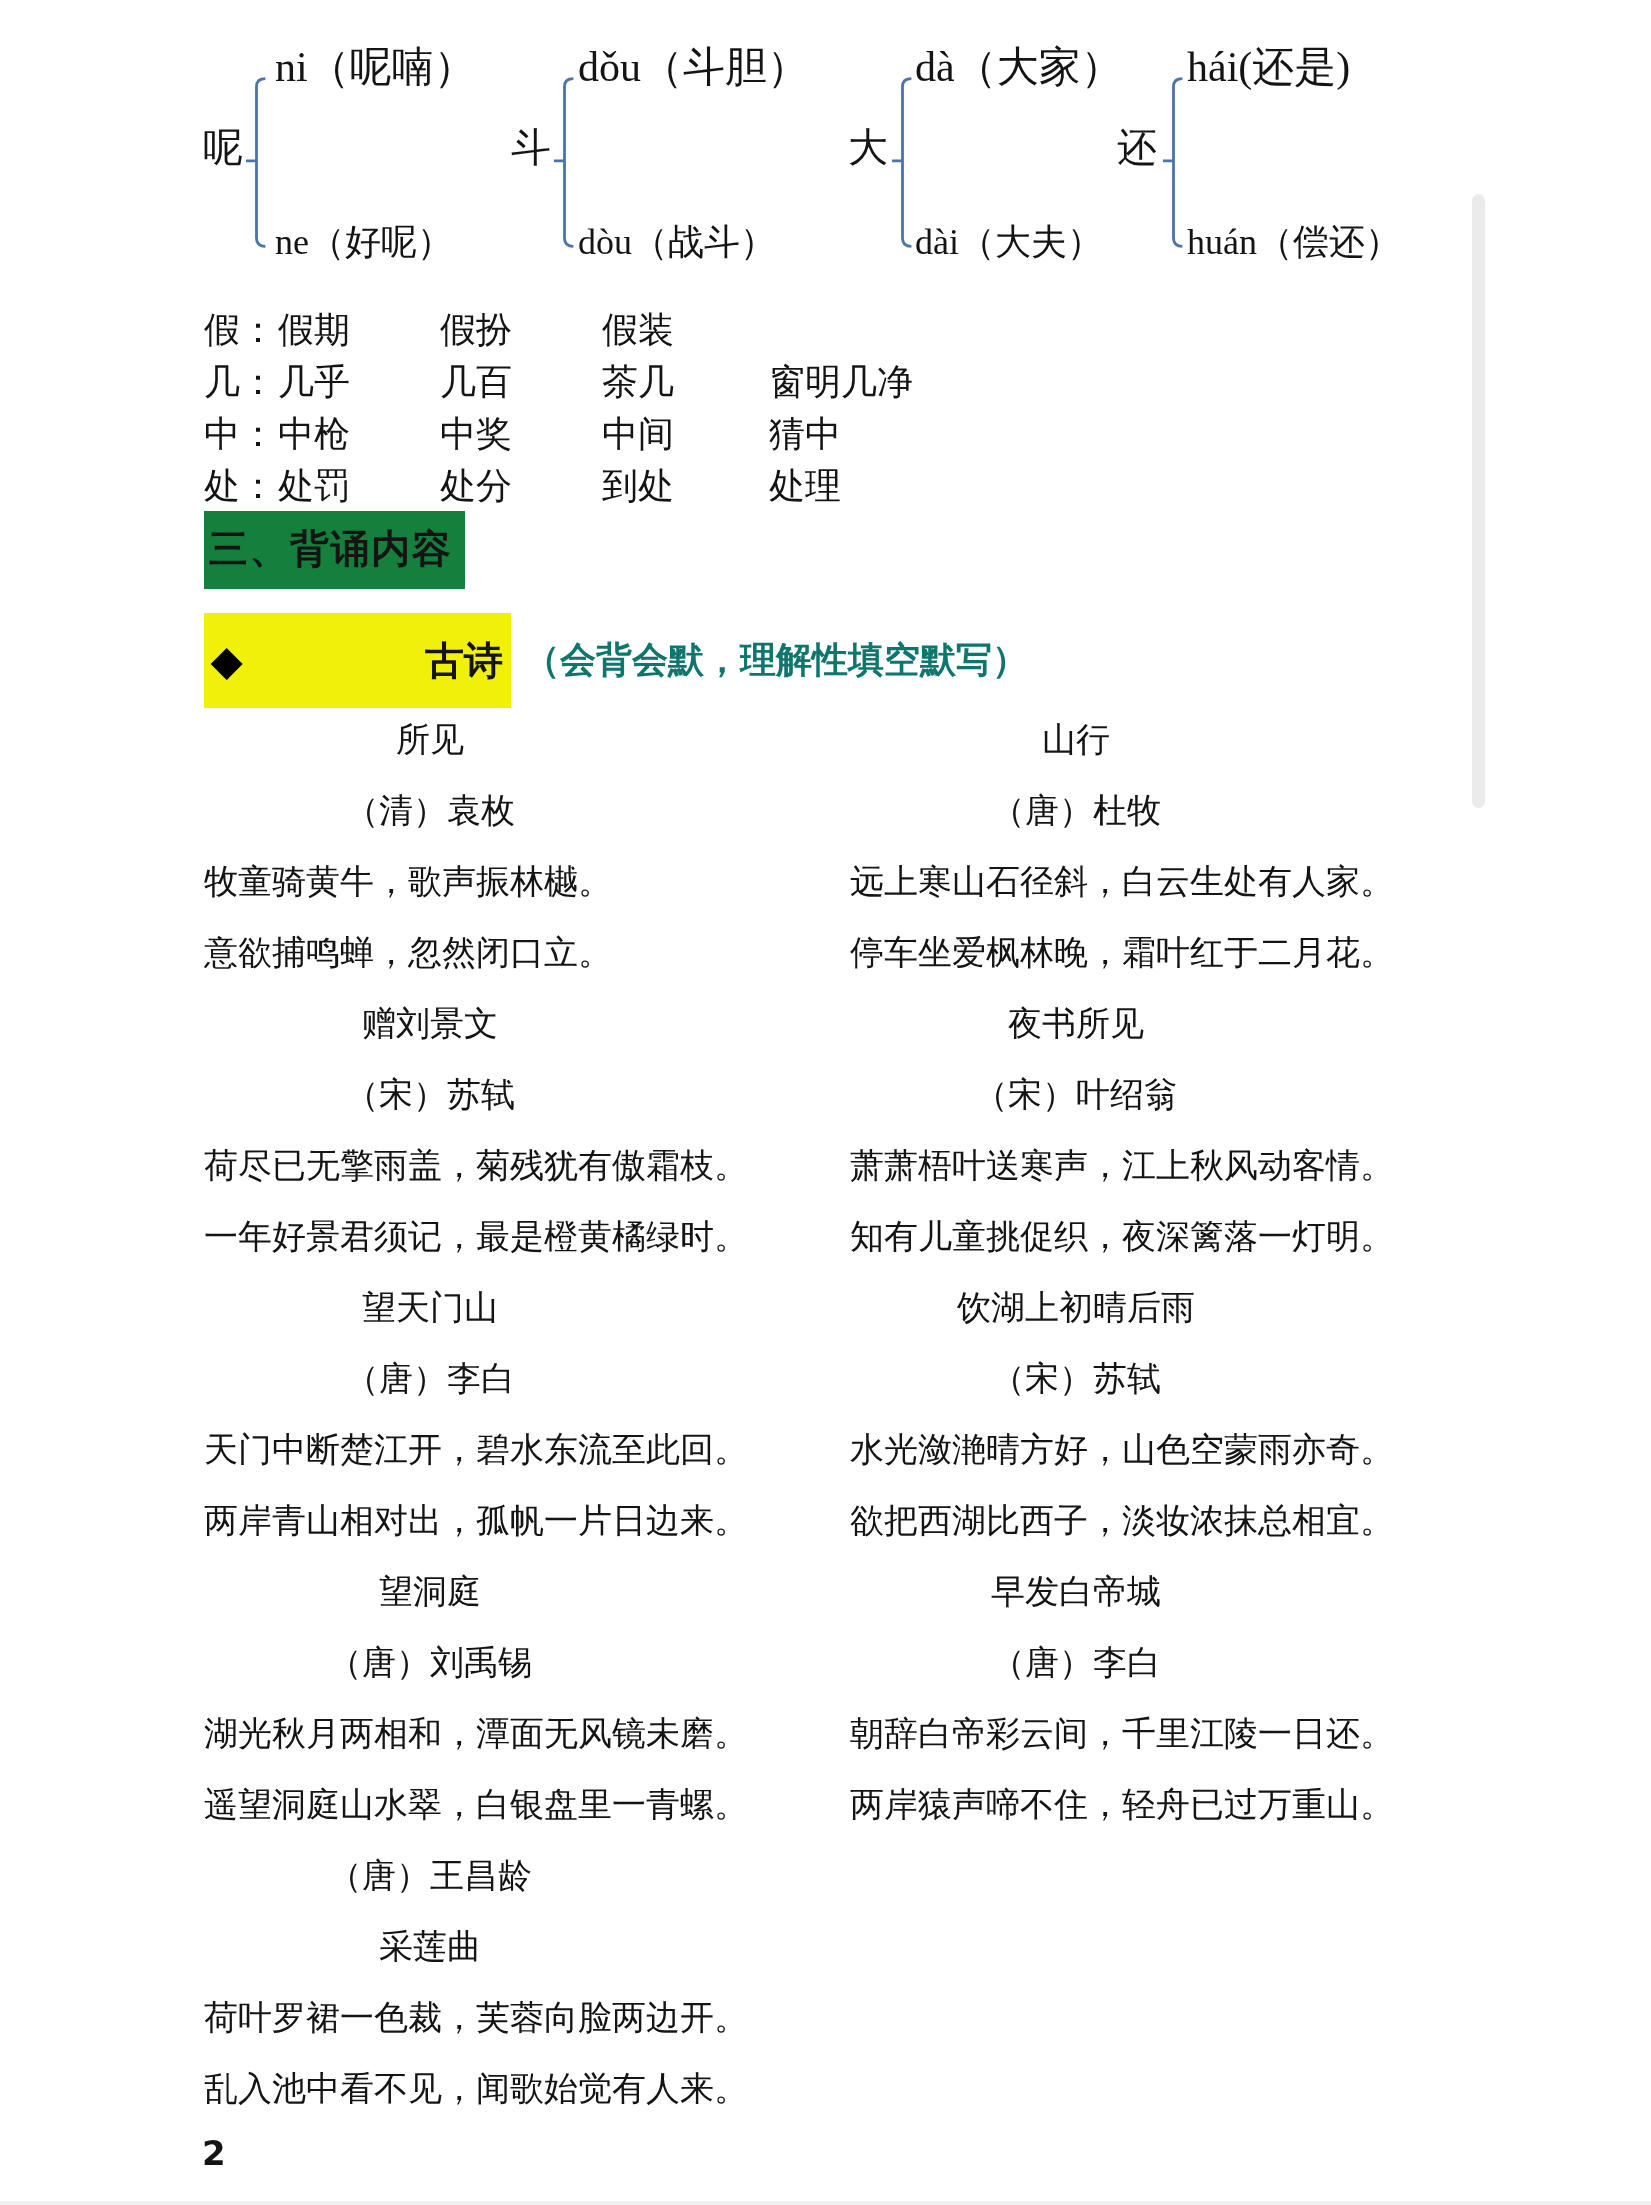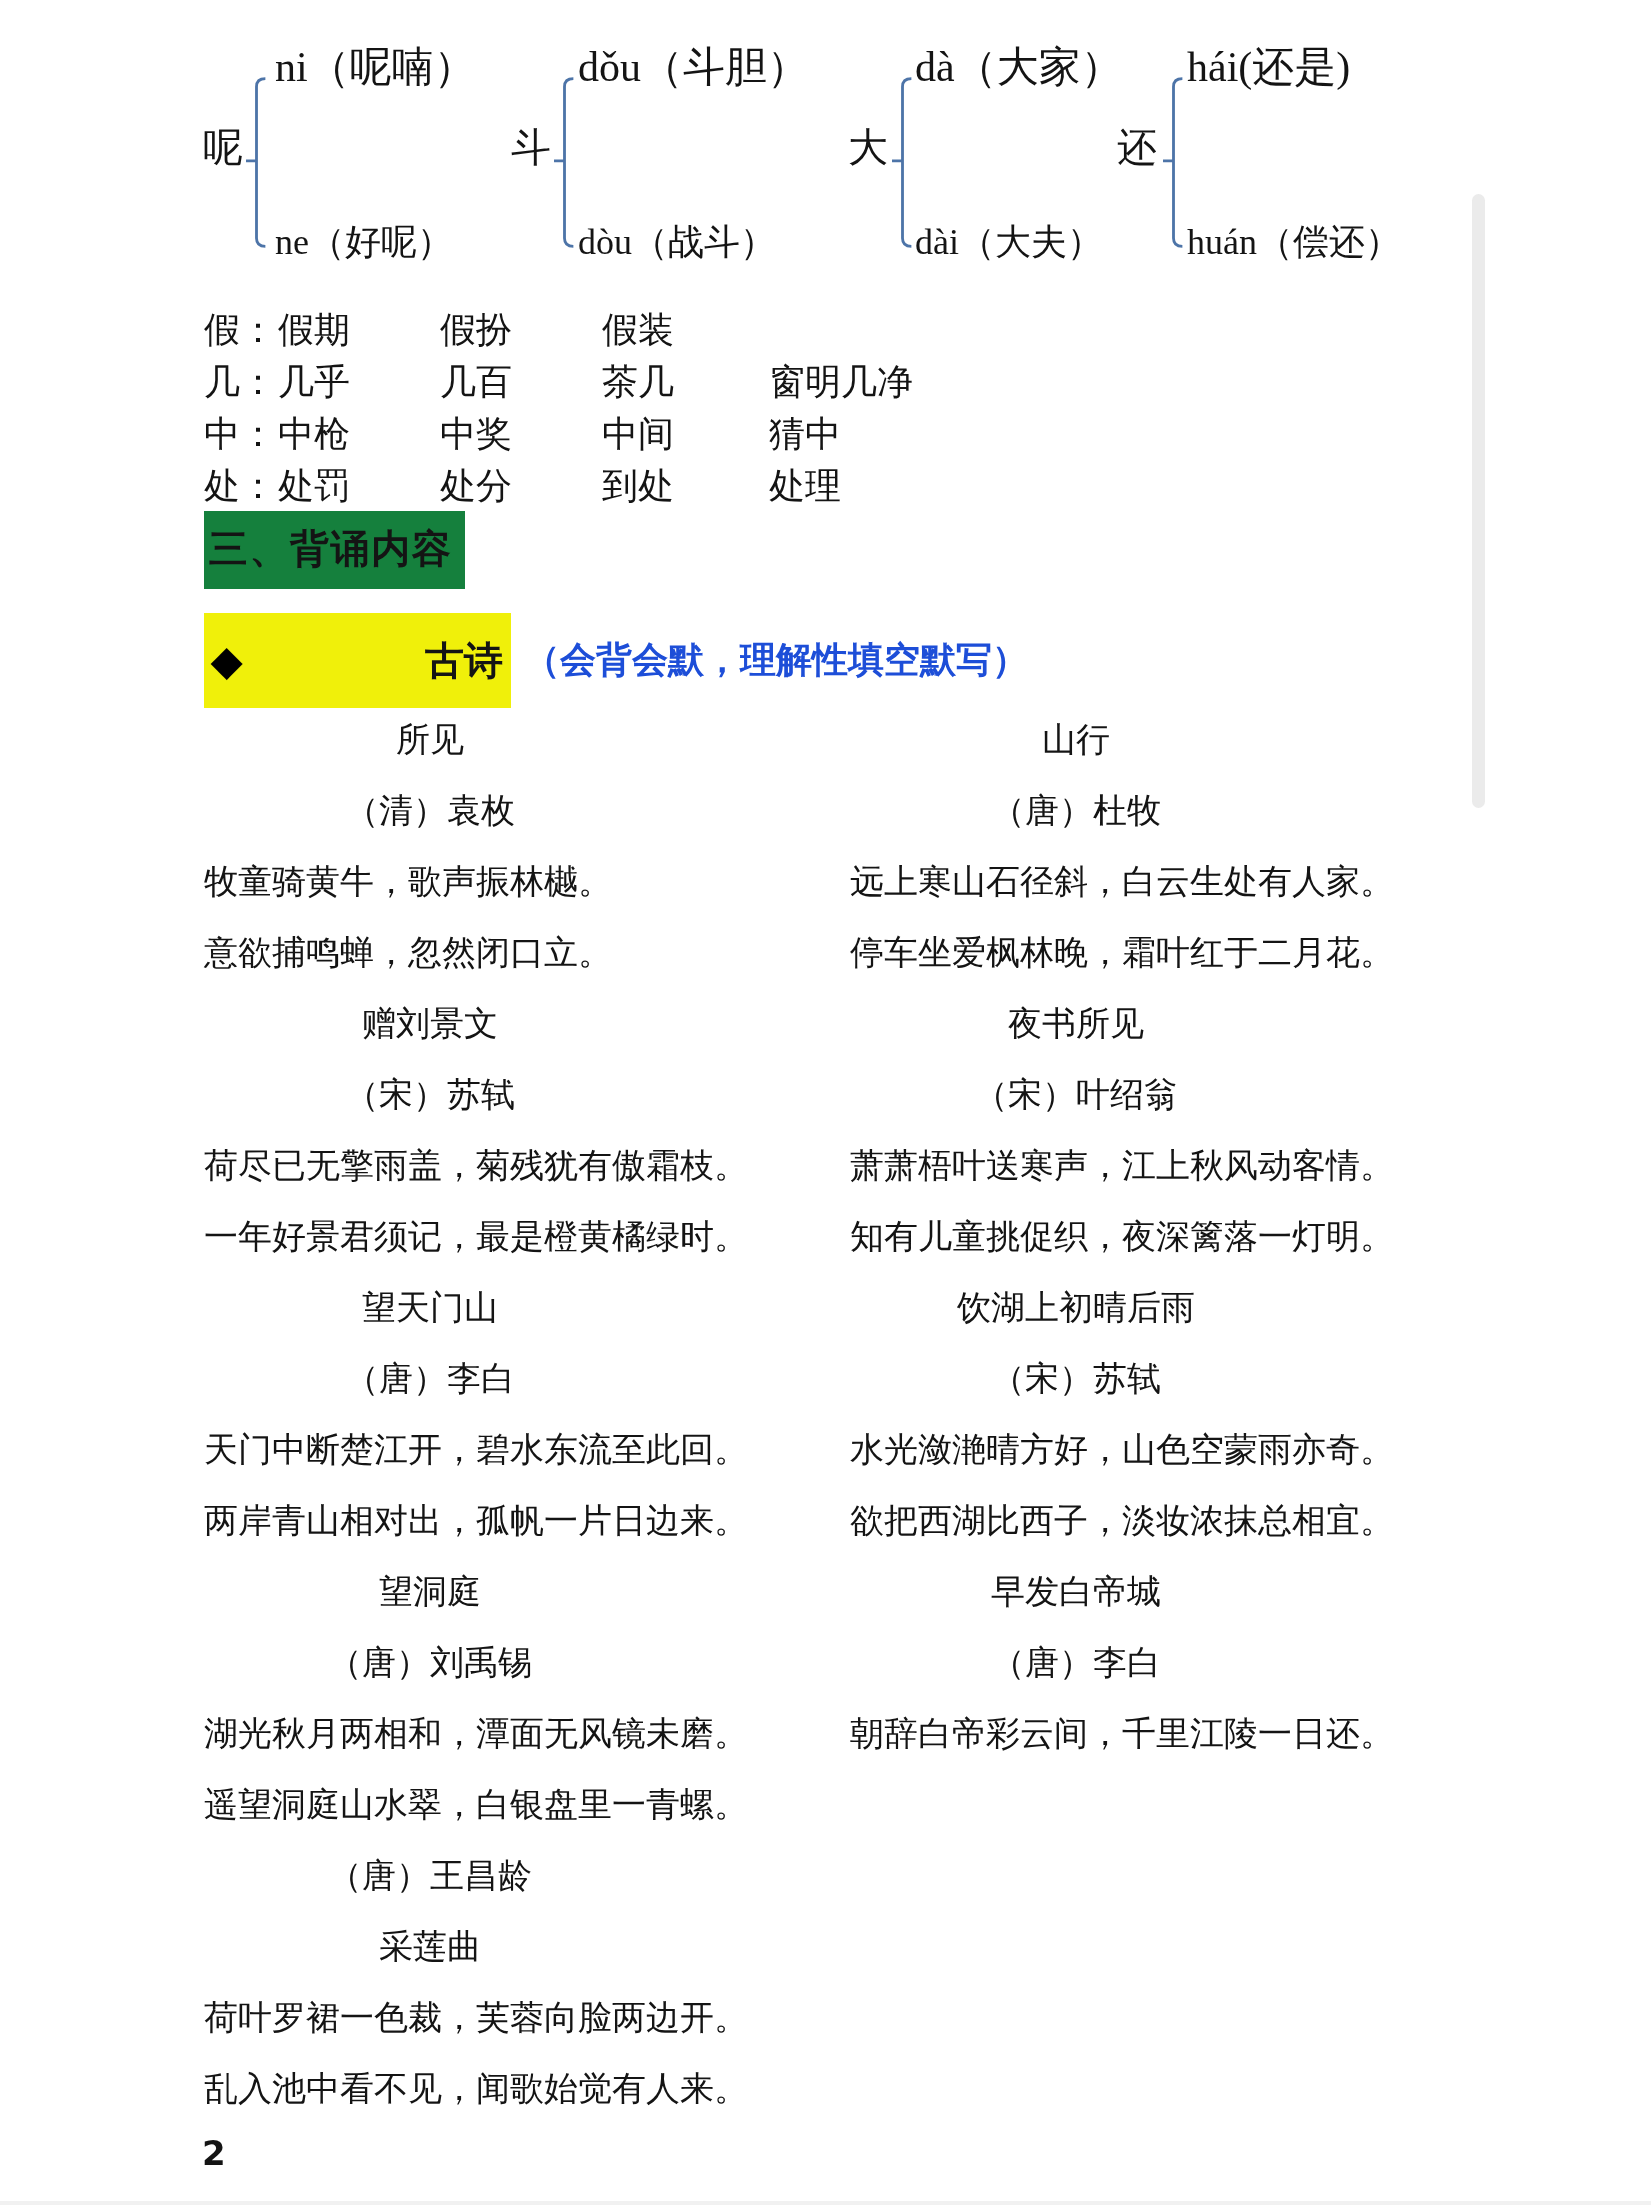--- a/index.html
+++ b/index.html
@@ -18,21 +18,21 @@
   .wordrows { position:absolute; top:304px; left:204px; width:889px; }
   .wrow { display:grid; grid-template-columns:74px 162px 162px 167px auto; height:52px; align-items:center; font-size:36px; }
   .wrow span { white-space:nowrap; }
   
   .h1wrap { position:absolute; top:511px; left:204px; }
   .h1box  { display:inline-block; background:#15803d; padding:11.3px 13px 13px 4.8px; font-size:39px; font-weight:bold; letter-spacing:1.6px; }
   .h2wrap { position:absolute; top:613px; left:204px; height:95px; display:flex; align-items:center; }
   .h2box  { width:307px; height:95px; background:#f0f00a; display:flex; align-items:center; justify-content:space-between; padding:0 8px 0 6.5px; }
   .h2box .diamond { font-size:42px; line-height:1; color:#000; }
   .h2box .h2title { font-size:39px; font-weight:bold; }
-  .h2note { margin-left:13px; font-size:36px; font-weight:bold; color:#1d4ed8; white-space:nowrap; }
+  .h2note { margin-left:13px; font-size:36px; font-weight:bold; color:#0f766e; white-space:nowrap; }
   
   .col { position:absolute; top:704px; }
   .col-left  { left:204px;  width:614px; }
   .col-right { left:850px; width:646px; }
   .pline { height:71px; display:flex; align-items:center; font-size:34px; white-space:nowrap; }
   .pline.center { width:452px; justify-content:center; }
   
   .pagenum { position:absolute; left:202px; top:2133px; font-family:"DejaVu Sans","Liberation Sans",sans-serif; font-weight:bold; font-size:34px; }
   .scrollbar { position:absolute; left:1472px; top:194px; width:13px; height:614px; background:#ebebeb; border-radius:7.3px; }
   .bottom-hairline { position:absolute; left:0; bottom:0; width:100%; height:4px; background:#f1f1f1; }
@@ -154,19 +154,20 @@
     <div class="pline">知有儿童挑促织，夜深篱落一灯明。</div>
 
     <div class="pline center">饮湖上初晴后雨</div>
     <div class="pline center">（宋）苏轼</div>
     <div class="pline">水光潋滟晴方好，山色空蒙雨亦奇。</div>
     <div class="pline">欲把西湖比西子，淡妆浓抹总相宜。</div>
 
     <div class="pline center">早发白帝城</div>
     <div class="pline center">（唐）李白</div>
     <div class="pline">朝辞白帝彩云间，千里江陵一日还。</div>
+    <div class="pline">两岸猿声啼不住，轻舟已过万重山。</div>
   </div>
 
   <div class="scrollbar"></div>
   <div class="pagenum">2</div>
   <div class="bottom-hairline"></div>
 </div>
 
 
 </body></html>

